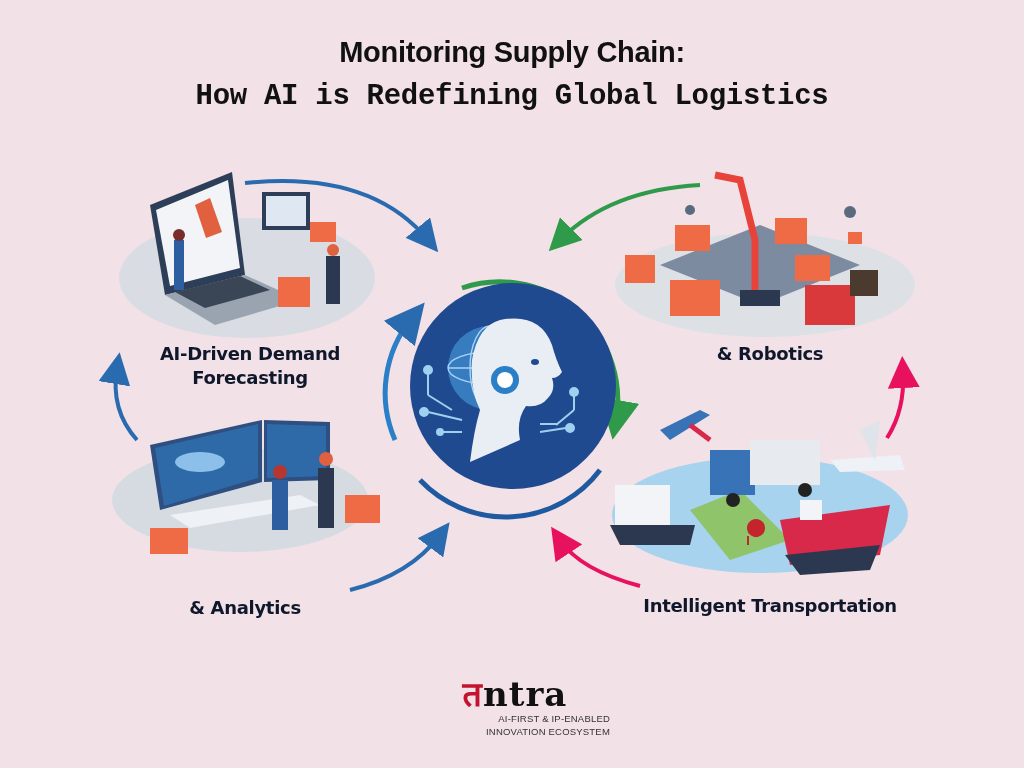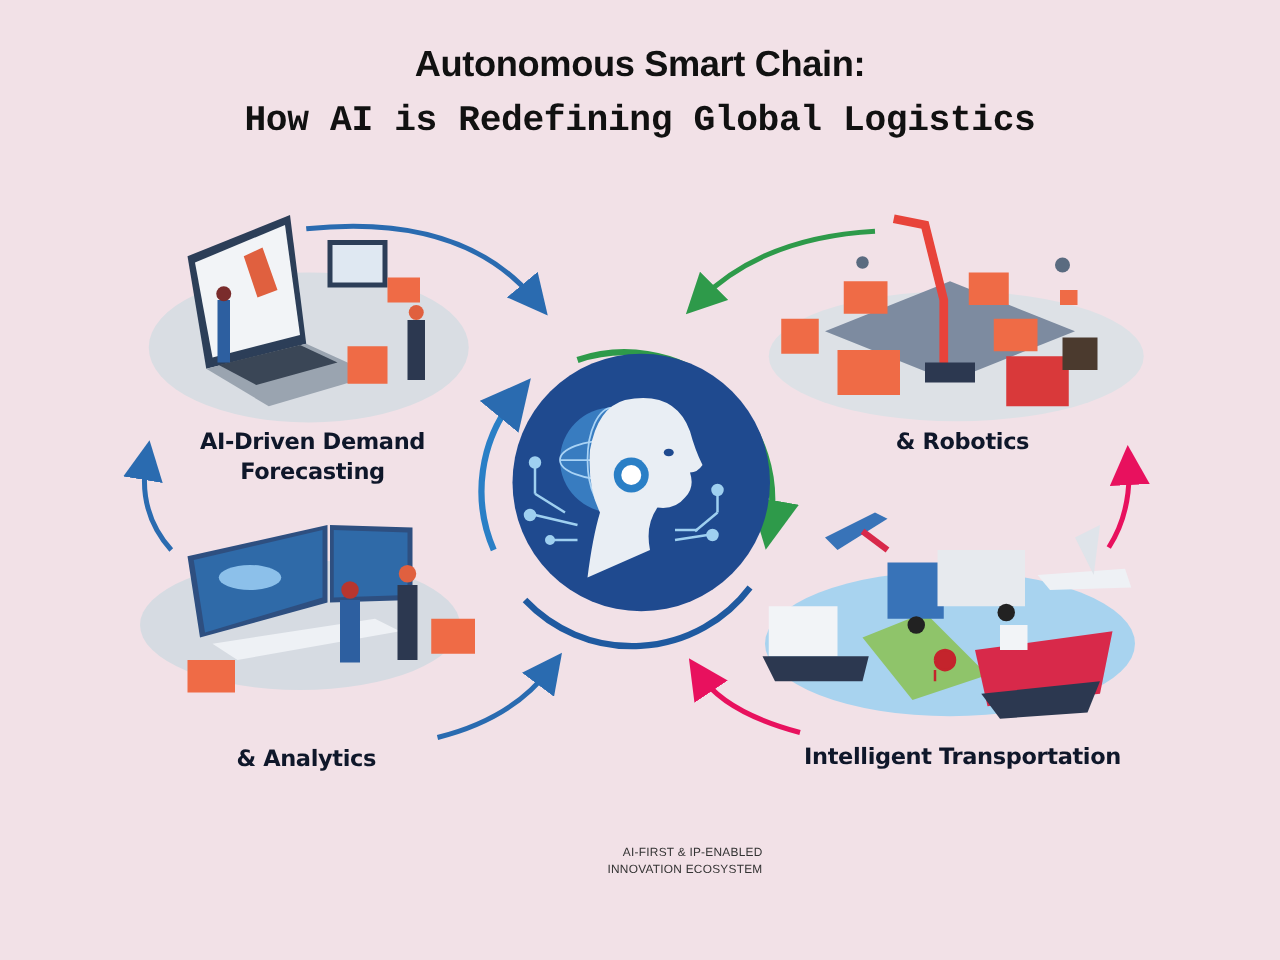--- a/index.html
+++ b/index.html
@@ -11,21 +11,21 @@
   .label span { display:block; }
   svg.abs { position:absolute; left:0; top:0; }
   .logo { position:absolute; left:420px; top:676px; width:190px; text-align:center; }
   .logo-word { font-family:"DejaVu Serif", serif; font-size:34px; font-weight:bold; color:#111; letter-spacing:1px; line-height:36px; }
   .logo-word .first { color:#c4132f; }
   .logo-sub { font-size:9.5px; color:#333; line-height:13px; letter-spacing:0.2px;text-align:right; }
 </style>
 </head>
 <body>
 
-<div class="title t1">Autonomous Smart Chain:</div>
+<div class="title t1">Monitoring Supply Chain:</div>
 <div class="title t2">How AI is Redefining Global Logistics</div>
 
 <svg class="abs" width="1024" height="768">
   <defs>
     <marker id="ab" markerWidth="8" markerHeight="8" refX="4" refY="4" orient="auto" markerUnits="strokeWidth">
         <path d="M0,0 L8,4 L0,8 z" fill="#2a6bb0"></path>
       </marker>
     <marker id="ag" markerWidth="8" markerHeight="8" refX="4" refY="4" orient="auto" markerUnits="strokeWidth">
         <path d="M0,0 L8,4 L0,8 z" fill="#2e9a4a"></path>
       </marker>
@@ -170,15 +170,16 @@
   <span>&amp; Robotics</span>
 </div>
 <div class="label" style="left:630px; top:594px; width:280px;">
   <span>Intelligent Transportation</span>
 </div>
 <div class="label" style="left:130px; top:596px; width:230px;">
   <span>&amp; Analytics</span>
 </div>
 
 <div class="logo">
+  <div class="logo-word"><span class="first">त</span><span>ntra</span></div>
   <div class="logo-sub">AI-FIRST &amp; IP-ENABLED</div>
   <div class="logo-sub">INNOVATION ECOSYSTEM</div>
 </div>
 
 </body></html>

